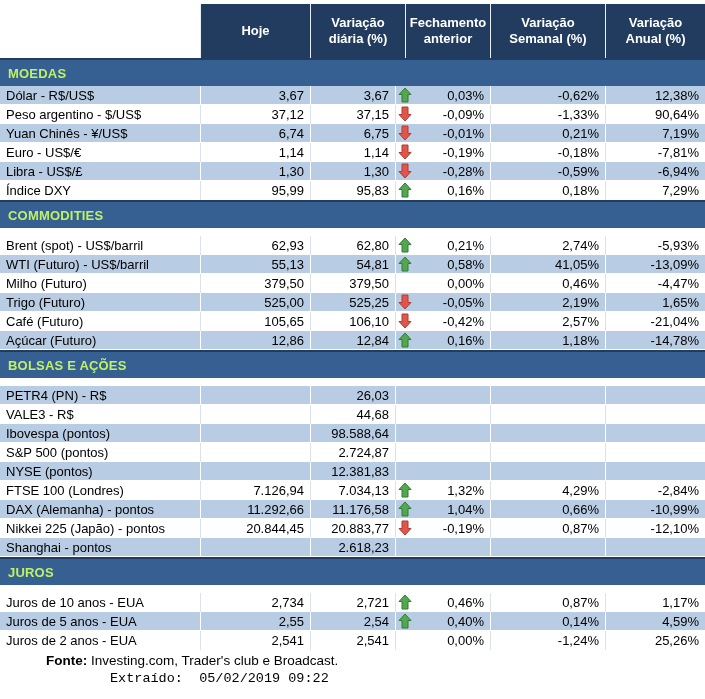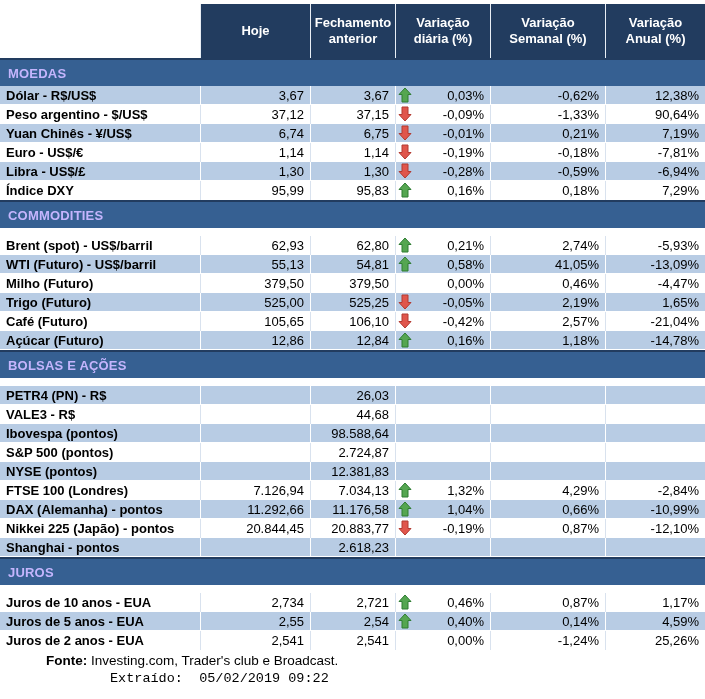--- a/index.html
+++ b/index.html
@@ -1,20 +1,20 @@
 <!DOCTYPE html>
 <html><head>
 <meta charset="utf-8">
 <style>
   html,body { margin:0; padding:0; background:#ffffff; }
   body { width:705px; font-family:"Liberation Sans", sans-serif; color:#000; }
   .sheet { width:705px; padding-top:4px; }
 
   
-  .w-label { width:200px;font-weight:bold; }
+  .w-label { width:200px; }
   .w-hoje { width:110px; }
   .w-fech { width:85px; }
   .w-diaria { width:95px; }
   .w-semanal { width:115px; }
   .w-anual { width:100px; }
 
   .table-header { display:flex; height:54px; }
   .table-header .spacer { background:#ffffff; }
   .th {
     box-sizing:border-box;
@@ -26,21 +26,21 @@
     display:flex; align-items:center; justify-content:center;
     text-align:center;
     border-left:1px solid #e8eef5;
     padding:2px 4px;
   }
 
   .band {
     box-sizing:border-box;
     background:#366092;
     border-top:2px solid #223C5F;
-    color:#c4b5fd;
+    color:#bef264;
     font-weight:bold;
     font-size:13px;
     height:28px;
     display:flex; align-items:center;
     padding-left:8px;
     letter-spacing:0.2px;
   }
   .gap { height:8px; background:#ffffff; }
 
   .row { display:flex; height:19px; font-size:13px; }
@@ -72,22 +72,22 @@
   .footer b { font-weight:bold;padding-left:38px; }
 </style>
 </head>
 <body>
 
 <div class="sheet">
 
   <div class="table-header">
     <div class="spacer w-label"></div>
     <div class="th w-hoje">Hoje</div>
+    <div class="th w-diaria">Variação diária (%)</div>
     <div class="th w-fech">Fechamento anterior</div>
-    <div class="th w-diaria">Variação diária (%)</div>
     <div class="th w-semanal">Variação Semanal (%)</div>
     <div class="th w-anual">Variação Anual (%)</div>
   </div>
 
   <div id="sections">
       <div class="band">MOEDAS</div>
       <div class="row shaded">
         <div class="cell label w-label">Dólar - R$/US$</div>
         <div class="cell num w-hoje">3,67</div>
         <div class="cell num w-fech">3,67</div>

